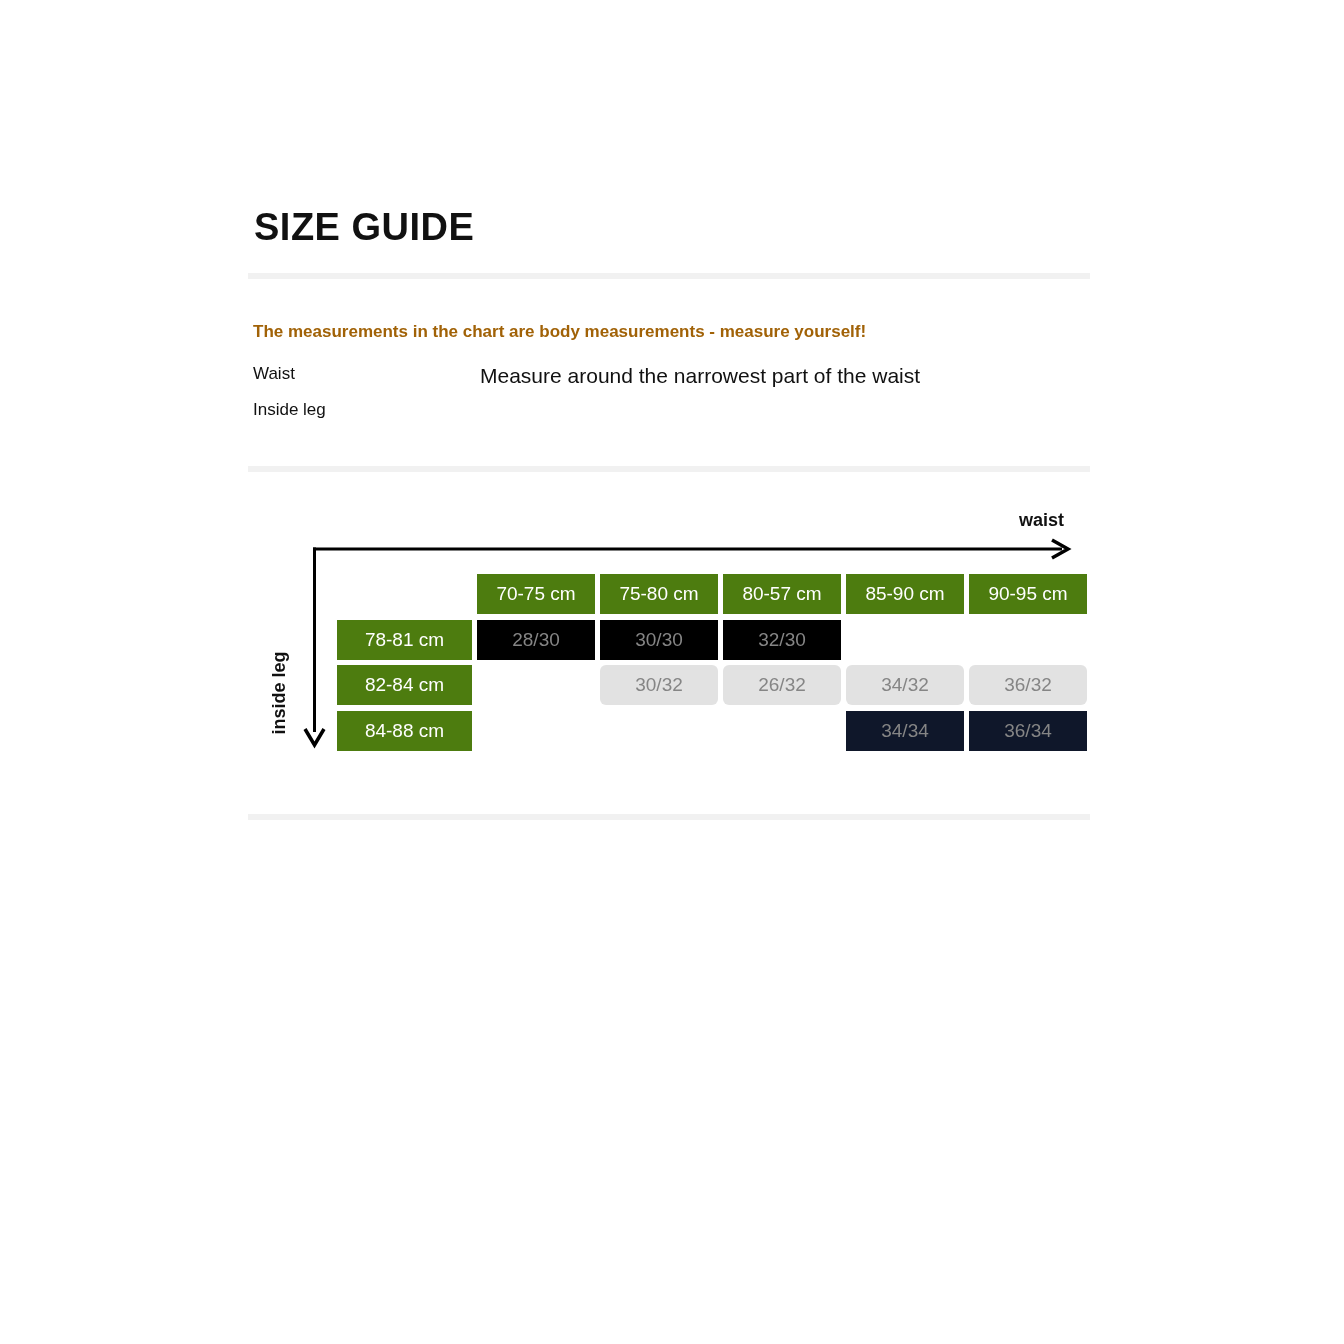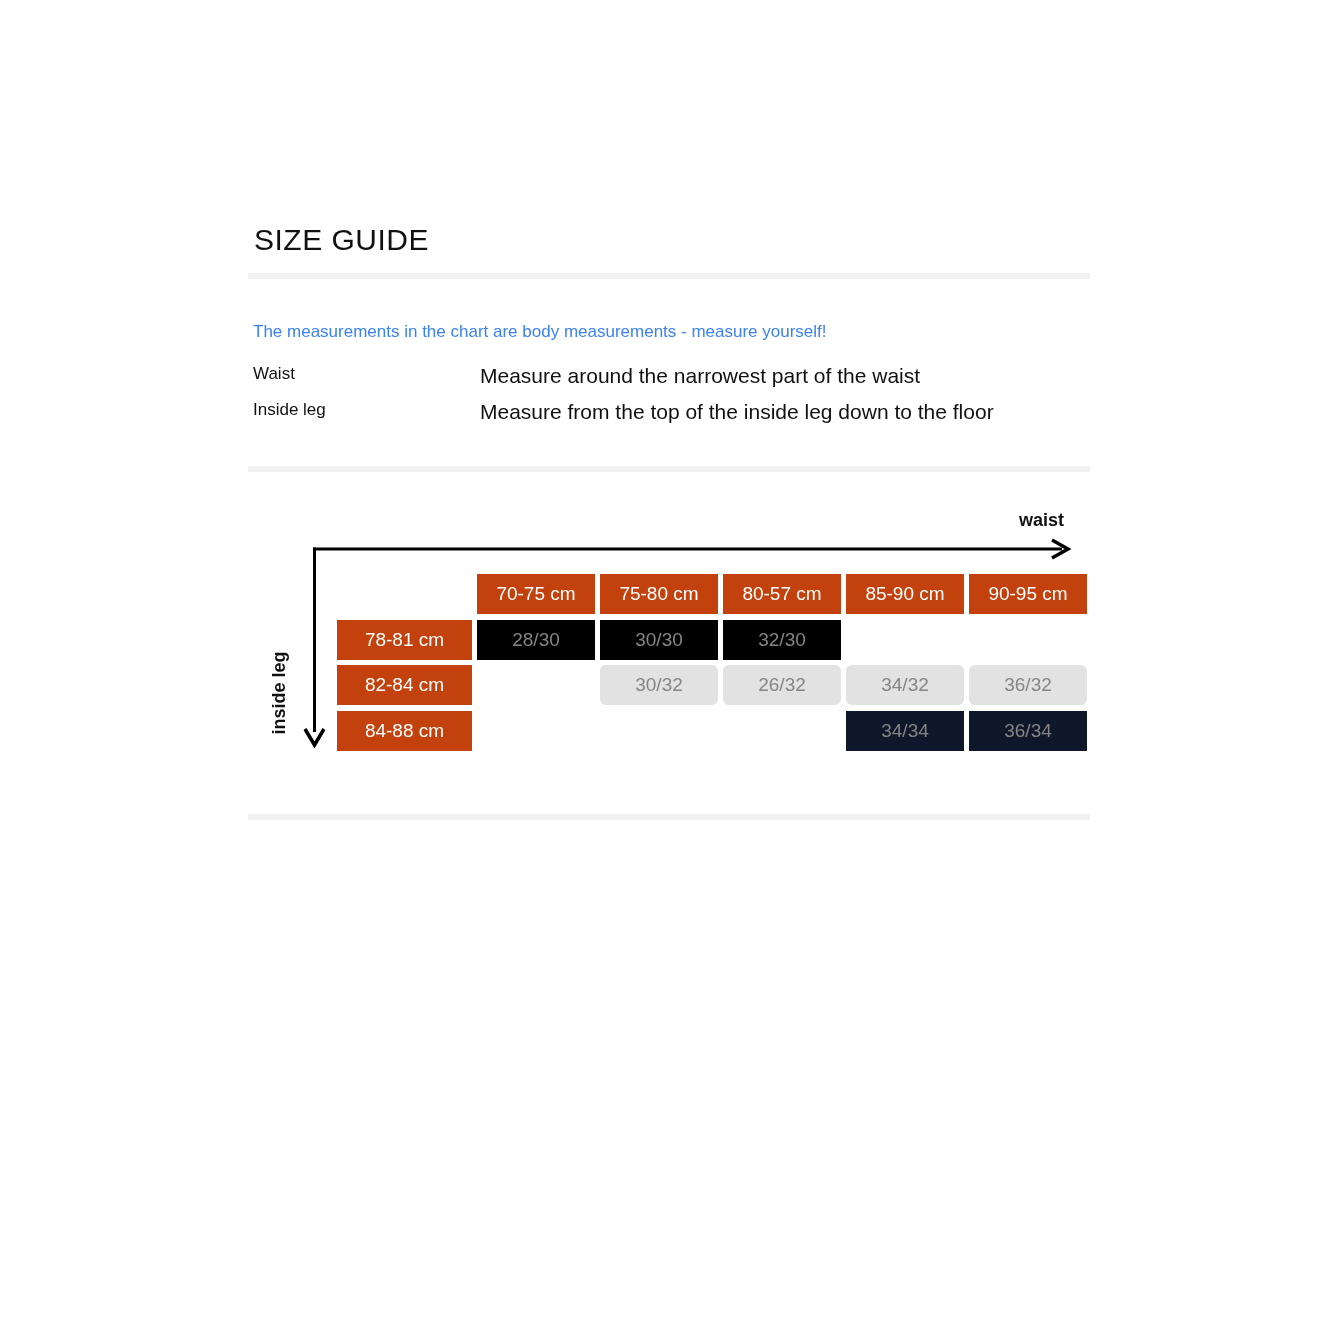--- a/index.html
+++ b/index.html
@@ -11,37 +11,37 @@
   .page {
     position: relative;
     width: 1344px;
     height: 1344px;
     background: #ffffff;
     overflow: hidden;
   }
   .abs { position: absolute; }
 
   .title {
-    left: 254px; top: 223px;
-    font-size: 30px; font-weight: normal;
+    left: 254px; top: 206px;
+    font-size: 38px; font-weight: bold;
     letter-spacing: 0.5px;
     color: #111111;
   }
   .divider {
     left: 248px; width: 842px; height: 6px;
     background: #f1f1f1;
   }
   .d1 { top: 273px; }
   .d2 { top: 466px; }
   .d3 { top: 814px; }
 
   .intro-heading {
     left: 253px; top: 322px;
-    font-size: 17px; font-weight: normal;
-    color: #3b82f6;
+    font-size: 17px; font-weight: bold;
+    color: #a16207;
   }
   .def-term {
     left: 253px;
     font-size: 17px; color: #111111;
   }
   .def-desc {
     left: 480px;
     font-size: 21px; color: #111111;
   }
   .def-row1 { top: 364px; }
@@ -67,21 +67,21 @@
     grid-auto-rows: 40px;
     column-gap: 5px;
     row-gap: 5.5px;
   }
   .gcell {
     display: flex; align-items: center; justify-content: center;
     font-size: 19px;
     white-space: nowrap;
   }
   .hdr {
-    background: #c2410c;
+    background: #4d7c0f;
     color: #ffffff;
   }
   .blank { background: transparent; }
   .val { color: #858585; }
   .r1 { background: #000000; }
   .r2 { background: #e2e2e2; border-radius: 6px; }
   .r3 { background: #0f172a; }
 </style>
 </head>
 <body>
@@ -91,21 +91,20 @@
   <h1 class="abs title">SIZE GUIDE</h1>
 
   <div class="abs divider d1"></div>
 
   <p class="abs intro-heading">The measurements in the chart are body measurements - measure yourself!</p>
 
   <span class="abs def-term def-row1">Waist</span>
   <span class="abs def-desc def-row1">Measure around the narrowest part of the waist</span>
 
   <span class="abs def-term def-row2">Inside leg</span>
-  <span class="abs def-desc def-row2">Measure from the top of the inside leg down to the floor</span>
 
   <div class="abs divider d2"></div>
 
   <span class="abs axis-x-label">waist</span>
   <span class="abs axis-y-label">inside leg</span>
 
   <svg class="abs arrows" width="790" height="225" viewBox="0 0 790 225" aria-hidden="true">
     <line x1="13" y1="14" x2="762" y2="14" stroke="#000000" stroke-width="3"></line>
     <polyline points="752,5 768,14 752,23" fill="none" stroke="#000000" stroke-width="3.5"></polyline>
     <line x1="14.5" y1="12.5" x2="14.5" y2="197" stroke="#000000" stroke-width="3"></line>

